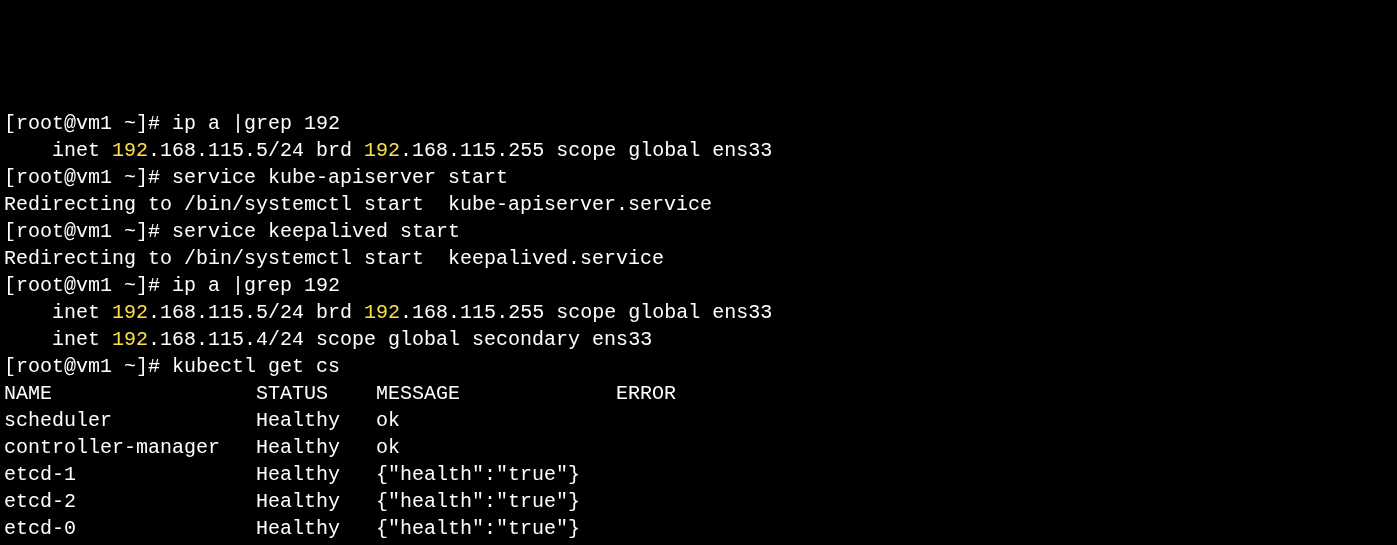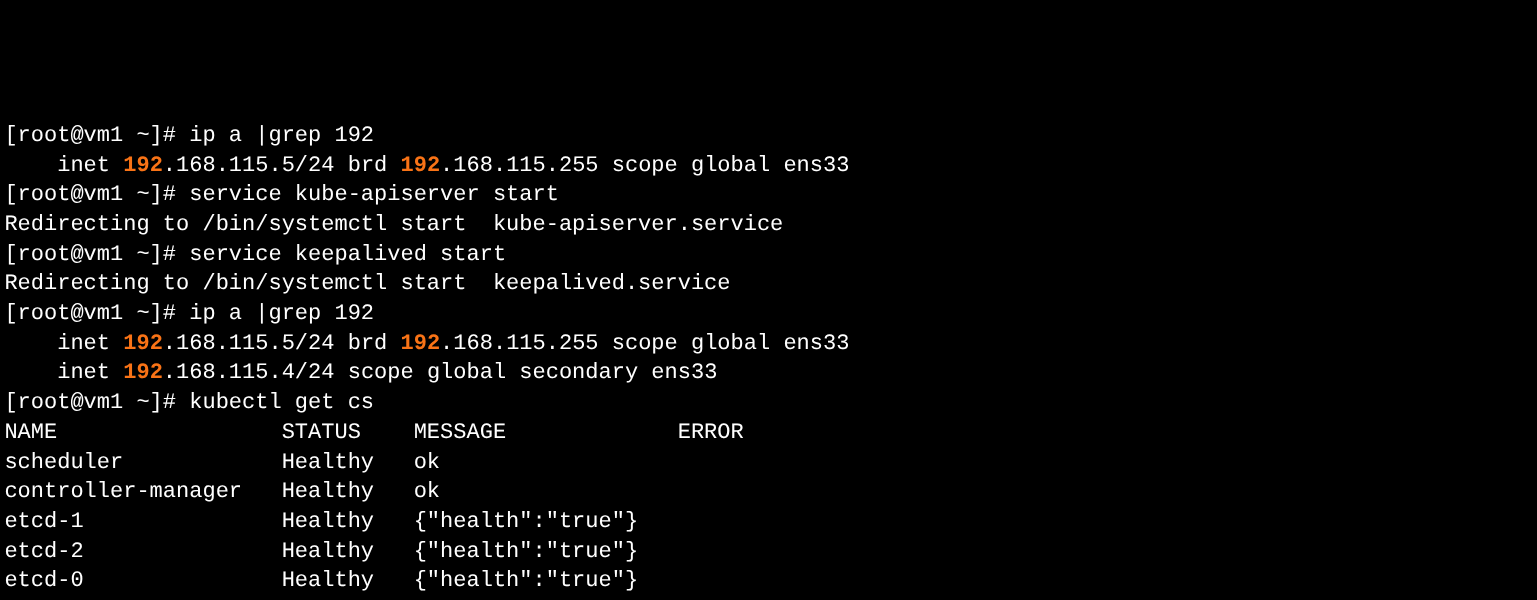--- a/index.html
+++ b/index.html
@@ -19,22 +19,22 @@
       height: 545px;
       overflow: hidden;
     }
     .term {
       white-space: pre;
     }
     .line {
       display: block;
     }
     .red {
-      color: #f97316;
-      font-weight: bold;
+      color: #fde047;
+      font-weight: normal;
     }
   </style>
 </head>
 <body>
 
 
 
 <div class="term"><span class="line"><span>[root@vm1 ~]# </span><span>ip a |grep 192</span></span><span class="line"><span>    inet </span><span class="red">192</span><span>.168.115.5/24 brd </span><span class="red">192</span><span>.168.115.255 scope global ens33</span></span><span class="line"><span>[root@vm1 ~]# </span><span>service kube-apiserver start</span></span><span class="line">Redirecting to /bin/systemctl start  kube-apiserver.service</span><span class="line"><span>[root@vm1 ~]# </span><span>service keepalived start</span></span><span class="line">Redirecting to /bin/systemctl start  keepalived.service</span><span class="line"><span>[root@vm1 ~]# </span><span>ip a |grep 192</span></span><span class="line"><span>    inet </span><span class="red">192</span><span>.168.115.5/24 brd </span><span class="red">192</span><span>.168.115.255 scope global ens33</span></span><span class="line"><span>    inet </span><span class="red">192</span><span>.168.115.4/24 scope global secondary ens33</span></span><span class="line"><span>[root@vm1 ~]# </span><span>kubectl get cs</span></span><span class="line">NAME                 STATUS    MESSAGE             ERROR</span><span class="line">scheduler            Healthy   ok</span><span class="line">controller-manager   Healthy   ok</span><span class="line">etcd-1               Healthy   {"health":"true"}</span><span class="line">etcd-2               Healthy   {"health":"true"}</span><span class="line">etcd-0               Healthy   {"health":"true"}</span><span class="line"><span>[root@vm1 ~]# </span><span>kubectl get pod -o wide</span></span></div>
 
 

